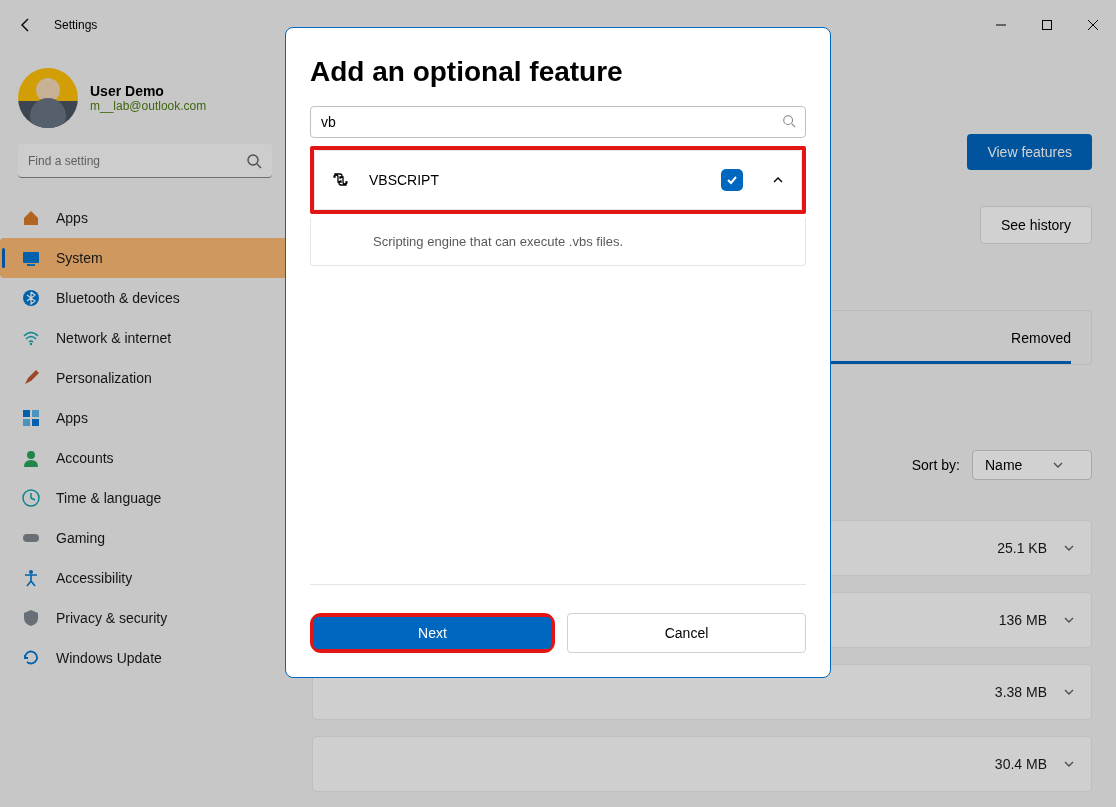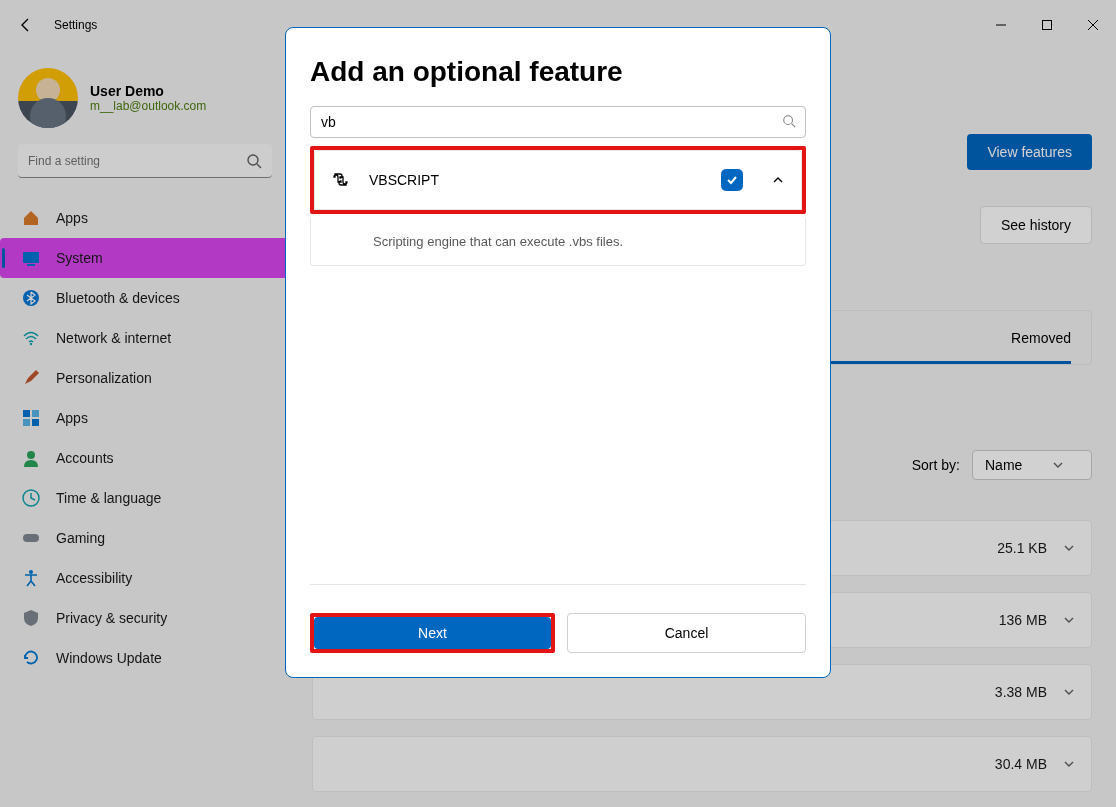--- a/index.html
+++ b/index.html
@@ -22,21 +22,21 @@
 .user-name { font-size: 14px; font-weight: 600; color: #000; }
 .user-email { font-size: 12px; color: #4d7c0f; }
 
 .search-wrap { padding: 0 18px 14px 18px; }
 .search-box { position: relative; }
 .search-box input { width: 100%; height: 34px; padding: 0 34px 0 10px; border: none; border-bottom: 1px solid #888; border-radius: 4px; background: #fafafa; font-size: 12px; color:#606060; }
 .search-box .sicon { position: absolute; right: 10px; top: 9px; width: 16px; height: 16px; }
 
 .nav { padding-top: 6px; }
 .nav-item { display: flex; align-items: center; height: 40px; padding: 0 18px 0 22px; gap: 16px; cursor: pointer; font-size: 14px; color: #1a1a1a; position: relative; }
-.nav-item.active { background: #d946ef; border-radius: 4px; }
+.nav-item.active { background: #fdba74; border-radius: 4px; }
 .nav-item.active::before { content:""; position:absolute; left:2px; top:10px; width:3px; height:20px; background:#0067c0; border-radius:2px; }
 .nav-icon { width: 18px; height: 18px; flex-shrink: 0; }
 
 
 .main { position: absolute; left: 310px; top: 110px; right: 24px; }
 .view-features-btn { position: absolute; right: 0; top: 24px; background:#0067c0; color:#fff; border:none; padding:10px 20px; border-radius:4px; font-size:14px; cursor:pointer; }
 .see-history-btn { position:absolute; right:0; top:96px; background:#fff; border:1px solid #ddd; padding:10px 20px; border-radius:4px; font-size:14px; cursor:pointer; }
 .removed-row { position:absolute; right:0; top:200px; width:780px; height:55px; border:1px solid #e5e5e5; border-radius:4px; display:flex; align-items:center; justify-content:flex-end; padding:0 20px; font-size:14px; }
 .removed-row::after { content:""; position:absolute; left:50%; right:20px; bottom:0; height:3px; background:#0067c0; }
 .sort-row { position:absolute; right:0; top:340px; display:flex; align-items:center; gap:12px; font-size:14px; }
@@ -51,21 +51,21 @@
 .dlg-search input { width:100%; height:32px; padding:0 34px 0 10px; border:1px solid #c0c0c0; border-radius:4px; font-size:14px; }
 .dlg-search .sicon { position:absolute; right:10px; top:8px; width:14px; height:14px; }
 .found-label { font-size:14px; margin-bottom:10px; }
 .feature-highlight { border:4px solid #e31414; border-radius:2px; margin-bottom:4px; }
 .feature-item { display:flex; align-items:center; padding:18px 16px; gap:18px; border:1px solid #e5e5e5; border-top-left-radius:4px; border-top-right-radius:4px; }
 .feature-name { flex:1; font-size:14px; }
 .check { width:22px; height:22px; background:#0067c0; border-radius:5px; display:flex; align-items:center; justify-content:center; cursor:pointer; }
 .chev { width:14px; height:14px; cursor:pointer; margin-left:10px; }
 .feature-desc { border:1px solid #e5e5e5; border-top:none; padding:16px 16px 16px 62px; font-size:13px; color:#5a5a5a; border-bottom-left-radius:4px; border-bottom-right-radius:4px; }
 .dlg-footer { margin-top:auto; border-top:1px solid #e5e5e5; padding-top:28px; display:flex; gap:12px; }
-.btn-next-wrap { border:4px solid #e31414; border-radius:2px; flex:1; }
+.btn-next-wrap { border:4px solid #e31414; border-radius:11px; flex:1; }
 .btn-next { width:100%; height:32px; background:#0067c0; color:#fff; border:none; border-radius:4px; font-size:14px; cursor:pointer; }
 .btn-cancel { flex:1; height:40px; background:#fff; border:1px solid #d0d0d0; border-radius:4px; font-size:14px; cursor:pointer; }
 
 svg { display:block; }
 </style>
 </head>
 <body>
 
 <div class="titlebar">
   <div class="titlebar-left">

